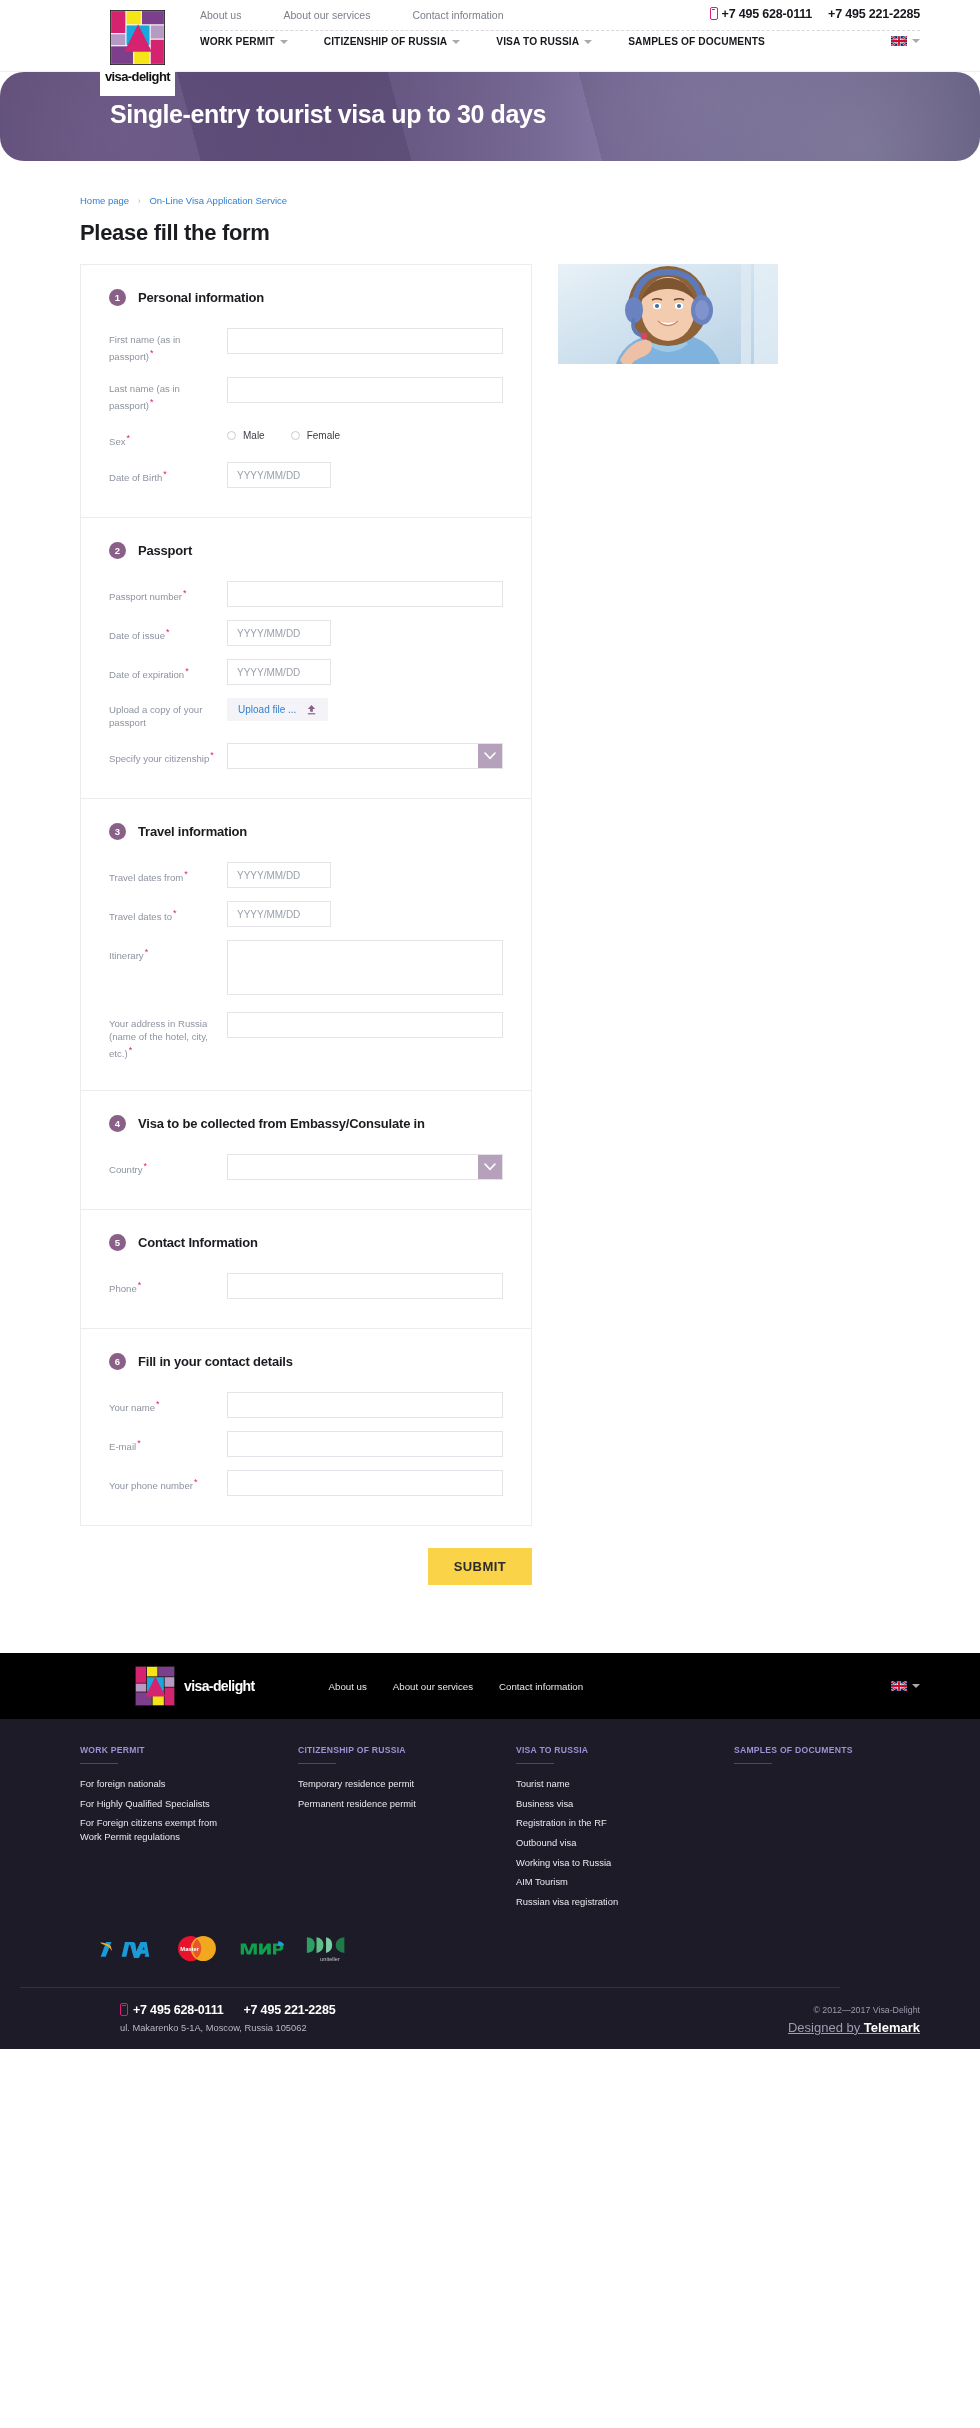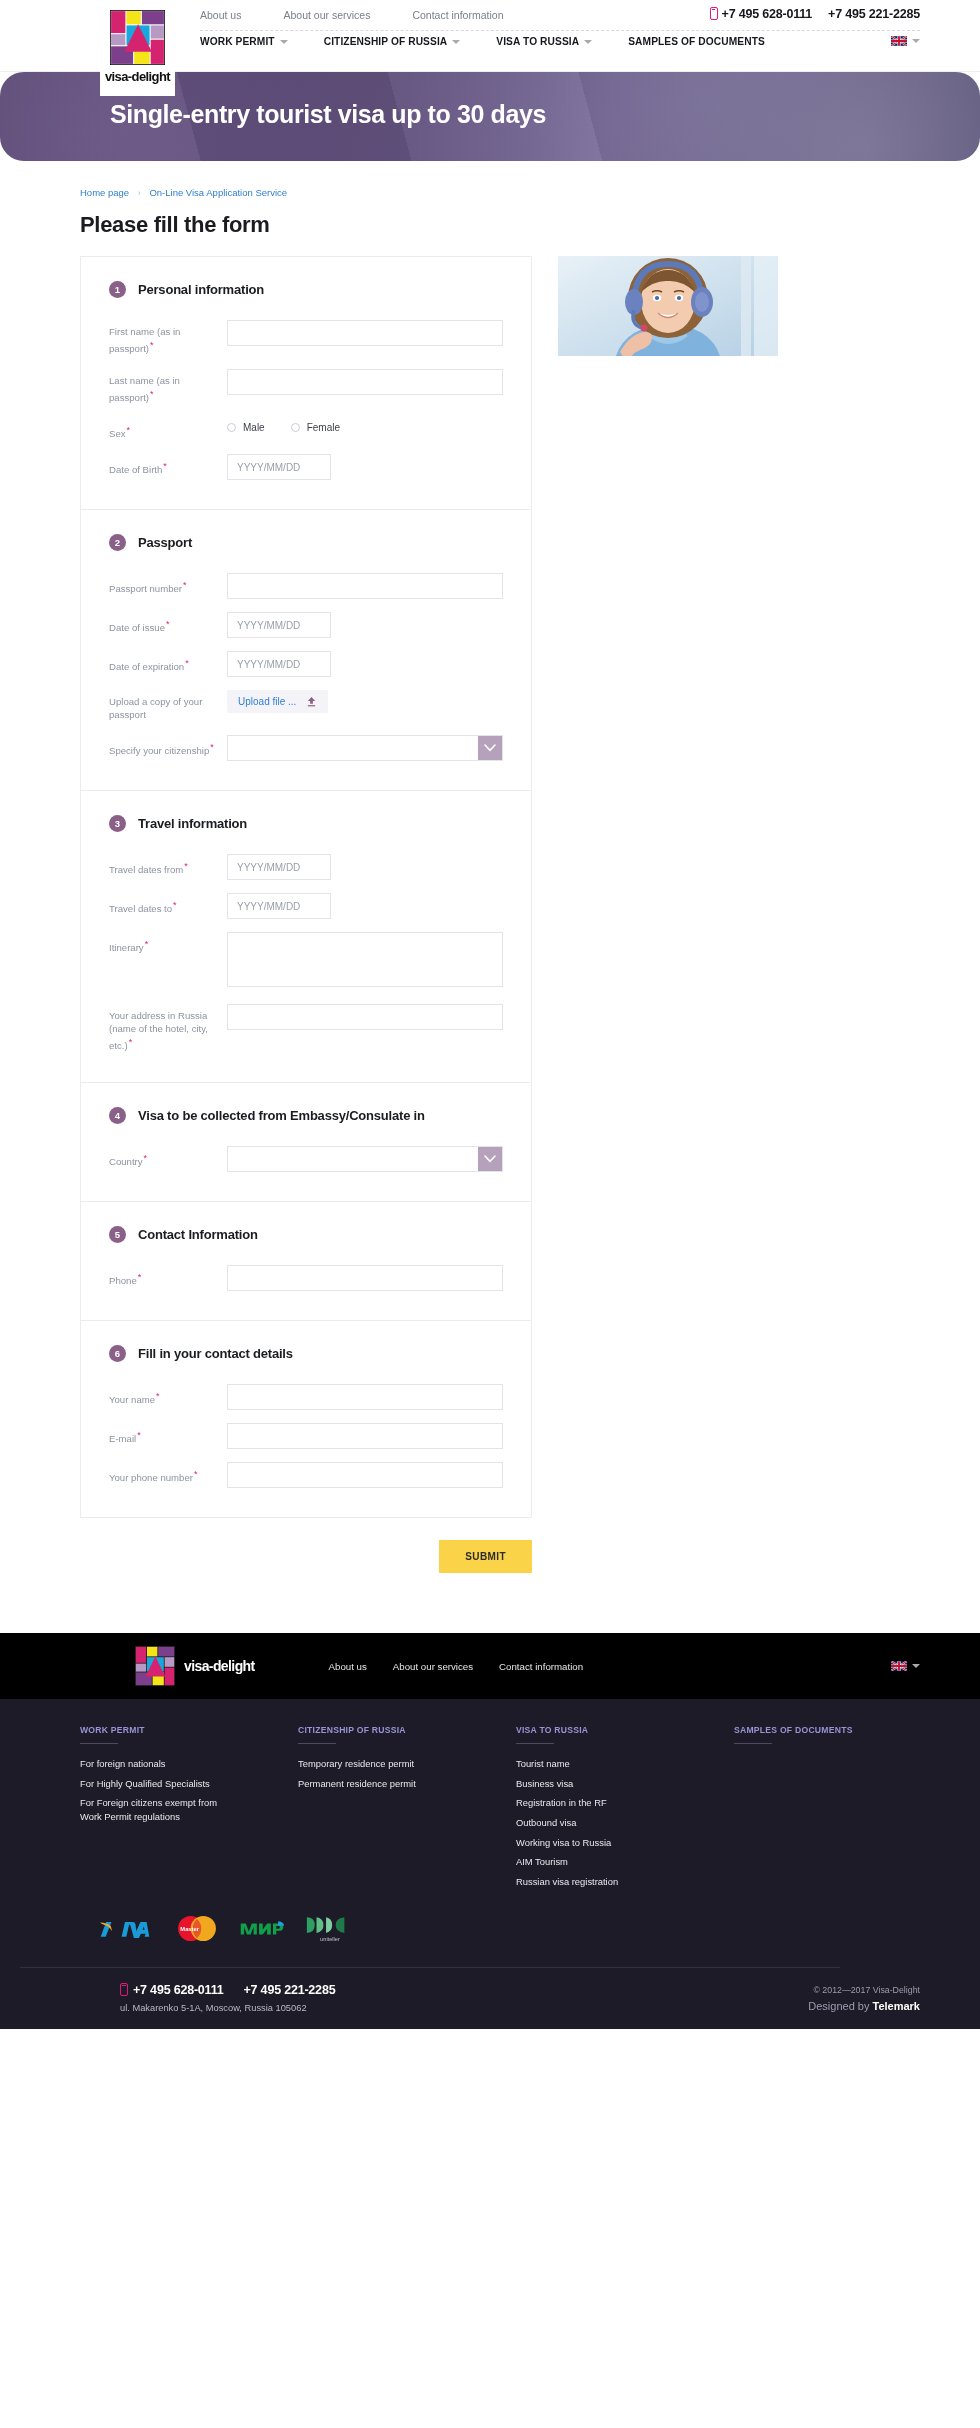--- a/index.html
+++ b/index.html
@@ -49,21 +49,21 @@
       linear-gradient(100deg,#4b3c63 0%,#5a4b74 35%,#6e6090 62%,#565078 100%);
     border-radius: 24px;
   }
   .hero:before{ content:""; position:absolute; inset:0;
     background:
       linear-gradient(75deg, rgba(255,255,255,.05) 0 20%, rgba(0,0,0,.05) 20% 41%, rgba(255,255,255,.04) 41% 60%, rgba(0,0,0,.06) 60% 100%);
   }
   .hero-title { position:absolute; left:110px; top:28px; color:#fff; font-size:25px; font-weight:bold; letter-spacing:-0.4px; z-index:2; }
 
   
-  .content { width:860px; margin:8px auto; padding-top:18px; position:relative; }
+  .content { width:860px; margin:16px auto; padding-top:18px; position:relative; }
   .crumbs { font-size:9.5px; color:#2f7fd0; padding-left:20px; }
   .crumbs a { color:#2f7fd0; text-decoration:none; }
   .crumbs .sep { color:#b6bcc6; margin:0 6px; font-size:9px; }
   .crumbs .cur { color:#2f7fd0; }
   .page-title { padding-left:20px; margin:14px 0 18px; font-size:22px; font-weight:bold; color:#1a1c20; letter-spacing:-0.3px; }
 
   .cols { display:flex; align-items:flex-start; padding-left:20px; gap:26px; }
   .form-col { width:452px; }
   .side-col { width:220px; }
 
@@ -87,21 +87,21 @@
   .radio .dot { width:9px;height:9px;border-radius:50%;border:1px solid #c9ccd3; background:#fff; display:inline-block; }
   .selwrap { position:relative; width:100%; }
   .selwrap .inp { padding-right:30px; }
   .selbtn { position:absolute; right:1px; top:1px; width:24px; height:24px; background:#b6a1bc; display:flex; align-items:center; justify-content:center; cursor:pointer; }
   .selbtn svg { display:block; }
   .upload { display:inline-flex; align-items:center; gap:10px; background:#f4f4f8; padding:6px 11px; cursor:pointer; }
   .upload .txt { color:#2f7fd0; font-size:10px; }
   .arrow-up { width:11px; height:11px; display:block; }
 
   .submit-wrap { display:flex; justify-content:flex-end; margin-top:22px; padding-right:0; }
-  .btn-submit { background:#fad348; color:#2c2c2c; border:none; font-size:10px; font-weight:bold; letter-spacing:0.4px; padding:11px 26px; cursor:pointer; font-family:"Liberation Sans", sans-serif; }
+  .btn-submit { background:#fad348; color:#2c2c2c; border:none; font-size:13px; font-weight:bold; letter-spacing:0.4px; padding:11px 26px; cursor:pointer; font-family:"Liberation Sans", sans-serif; }
 
   
   .widget { width:220px; background:#efeff2; }
   .wphoto { height:100px; position:relative; overflow:hidden;
     background:linear-gradient(160deg,#dfeaf3 0%,#cfe0ee 40%,#b9d2e6 100%); }
   .wbody { padding:14px 14px 20px; }
   .wtitle { font-size:10.3px; font-weight:bold; color:#1a1c20; line-height:1.45; margin-bottom:11px; letter-spacing:0.1px; }
   .winput { width:100%; height:25px; border:none; background:#fff; font-size:10px; color:#8d93a0; padding:0 10px; margin-bottom:7px; font-family:"Liberation Sans", sans-serif; outline:none; }
   .winput::placeholder { color:#9aa0ab; }
   .wbtn { display:block; margin:12px auto 0; background:#fad348; border:none; font-size:9.3px; font-weight:bold; letter-spacing:0.3px; color:#2c2c2c; padding:9px 16px; cursor:pointer; font-family:"Liberation Sans", sans-serif; }
@@ -130,21 +130,21 @@
   .footer-bot { background:#1c1b27; }
   .fb-inner { width:860px; margin:0 auto; padding:0 0 16px 20px; position:relative; }
   .fb-rule { width:820px; height:1px; background:#33313f; margin-bottom:15px; margin-left:20px; }
   .fb-phones { display:flex; align-items:center; gap:20px; padding-left:40px; }
   .fb-phones .tel { color:#fff; font-size:12.5px; font-weight:bold; letter-spacing:-0.2px; }
   .phone-ico-w { display:inline-block; width:8px; height:13px; border:1.6px solid #e0197d; border-radius:2px; margin-right:5px; position:relative; vertical-align:-2px; }
   .phone-ico-w:after { content:""; position:absolute; left:1.4px; top:1.4px; width:3.2px; height:1px; background:#e0197d; }
   .fb-addr { color:#b9b8c6; font-size:9.3px; padding-left:40px; margin-top:6px; }
   .fb-copy { position:absolute; right:0; top:2px; text-align:right; }
   .fb-copy .l1 { color:#9d9cb0; font-size:8.8px; margin-bottom:5px; }
-  .fb-copy .l2 { color:#9d9cb0; font-size:11px; }
+  .fb-copy .l2 { color:#9d9cb0; font-size:13px;text-decoration:underline; }
   .fb-copy .l2 b { color:#fff; }
 </style>
 </head>
 <body>
 
 <div class="page">
 
   <div class="header">
     <div class="hdr-inner">
 

